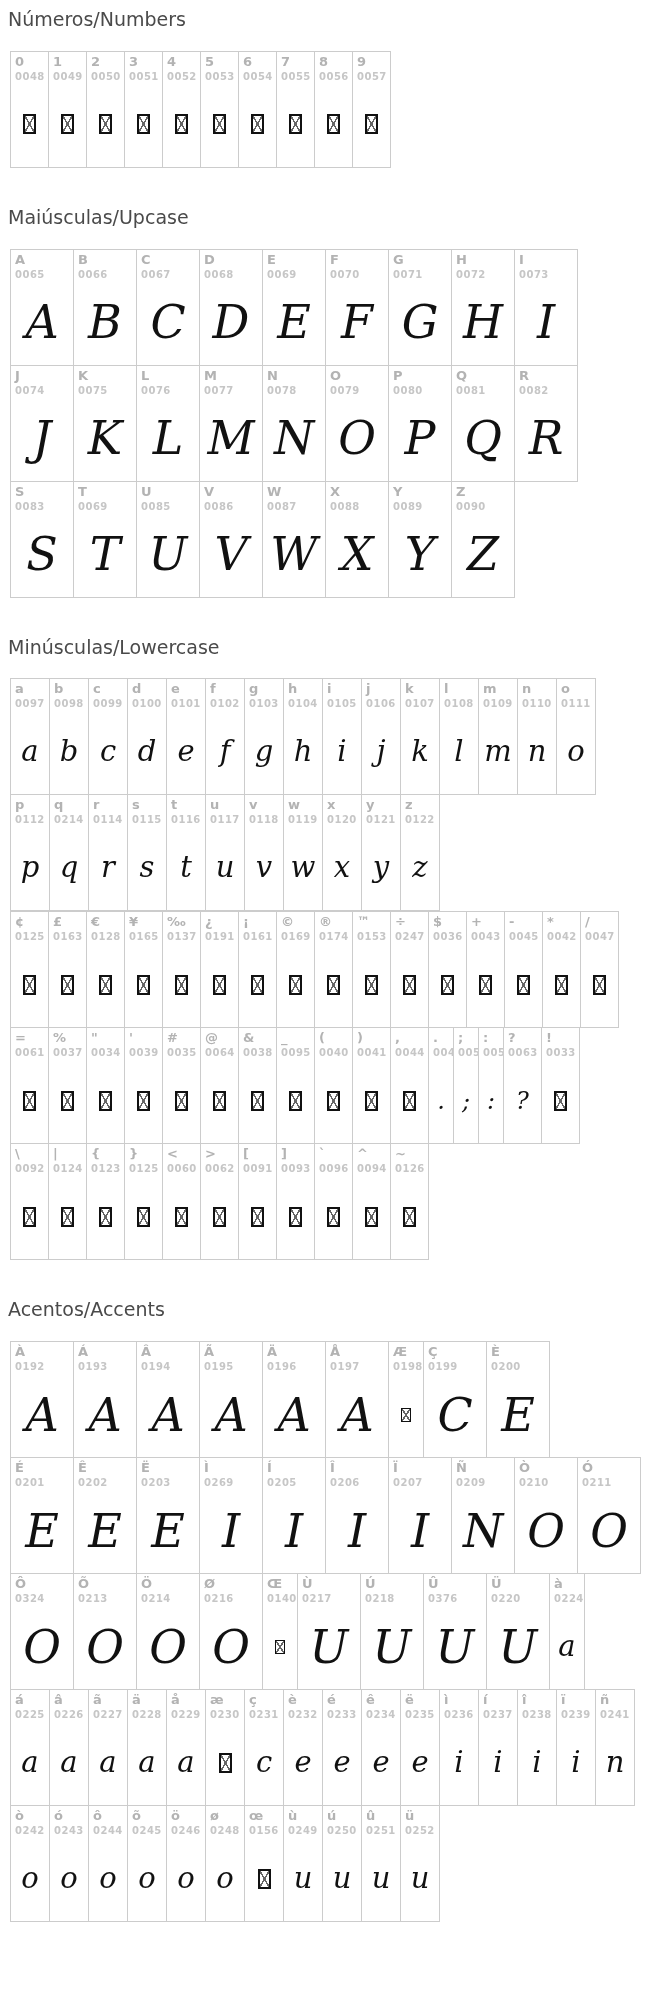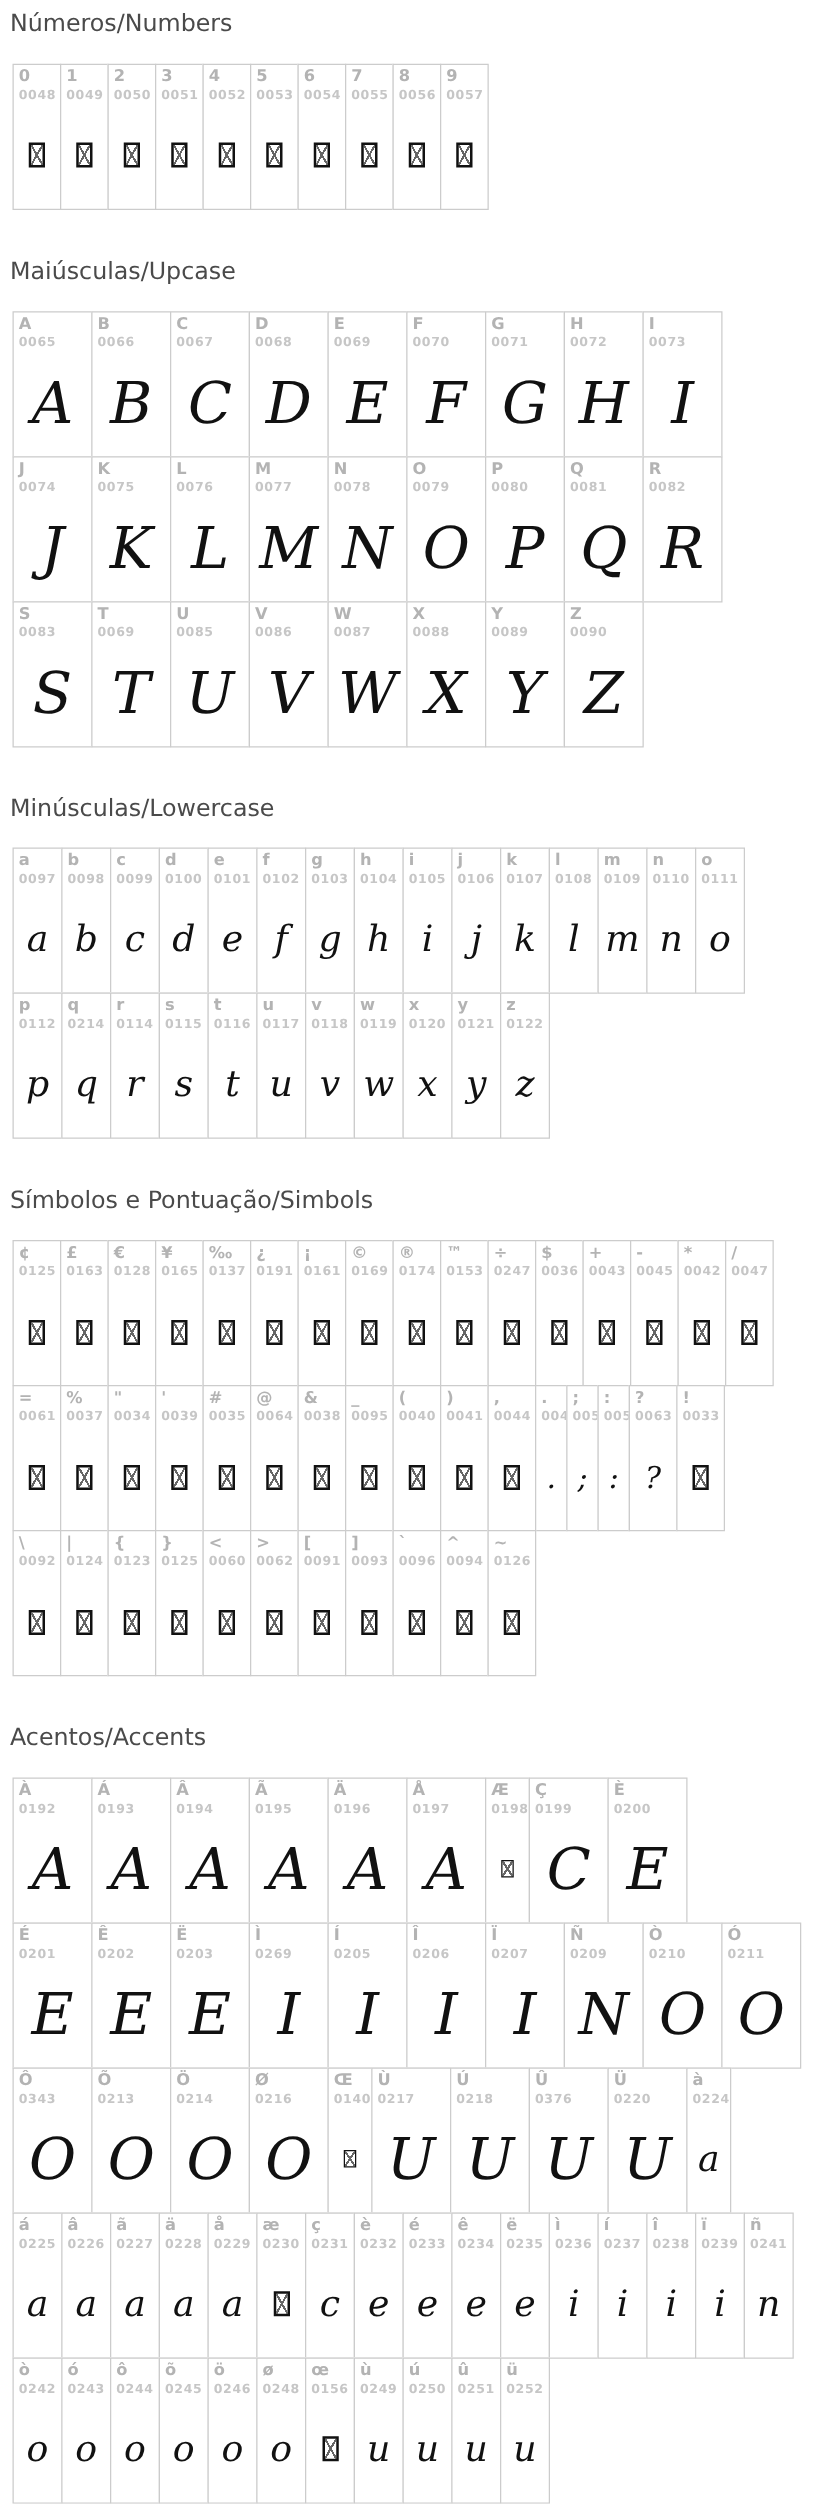--- a/index.html
+++ b/index.html
@@ -469,21 +469,20 @@
   <div class="cell">
     <div class="cell-label">z</div>
     <div class="cell-code">0122</div>
     <div class="cell-glyph g-lower">z</div>
   </div>
 </div>
 </div>
   </div>
 
   <div class="section">
-    <h2 class="section-title">Símbolos e Pontuação/Simbols</h2>
     <div class="grid">
   <div class="row row-symbol">
   <div class="cell">
     <div class="cell-label">¢</div>
     <div class="cell-code">0125</div>
     <div class="cell-glyph">
               <span class="tofu"></span>
             </div>
   </div>
 
@@ -941,21 +940,21 @@
   <div class="cell">
     <div class="cell-label">Ó</div>
     <div class="cell-code">0211</div>
     <div class="cell-glyph g-upper">O</div>
   </div>
 </div>
 
   <div class="row row-upper">
   <div class="cell">
     <div class="cell-label">Ô</div>
-    <div class="cell-code">0343</div>
+    <div class="cell-code">0324</div>
     <div class="cell-glyph g-upper">O</div>
   </div>
 
   <div class="cell">
     <div class="cell-label">Õ</div>
     <div class="cell-code">0213</div>
     <div class="cell-glyph g-upper">O</div>
   </div>
 
   <div class="cell">

